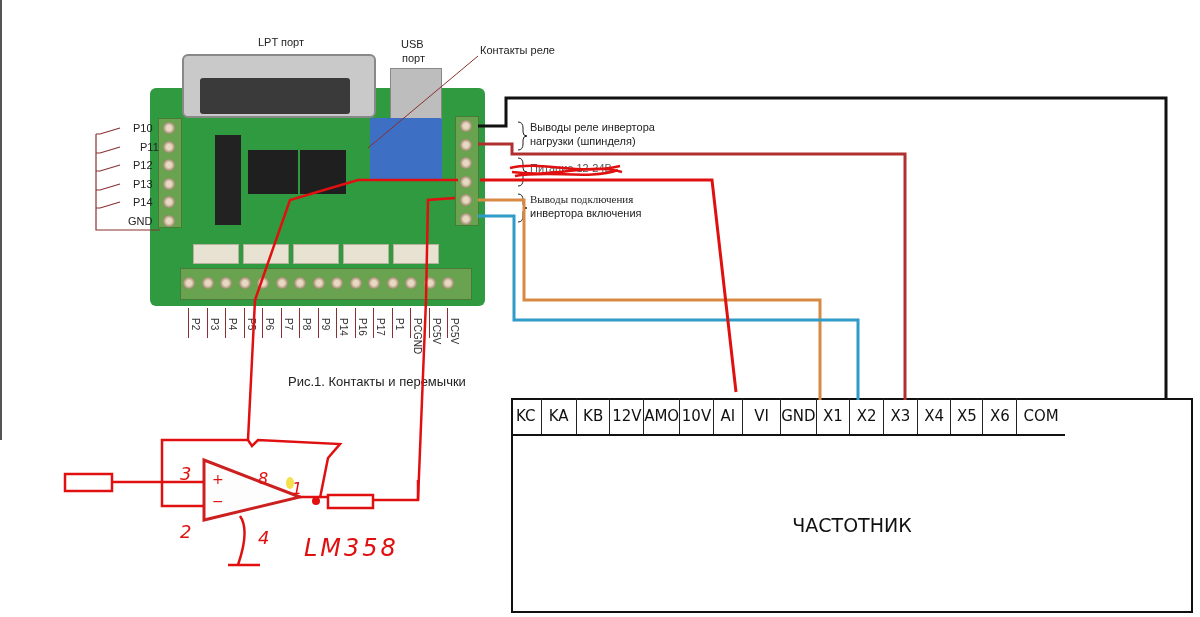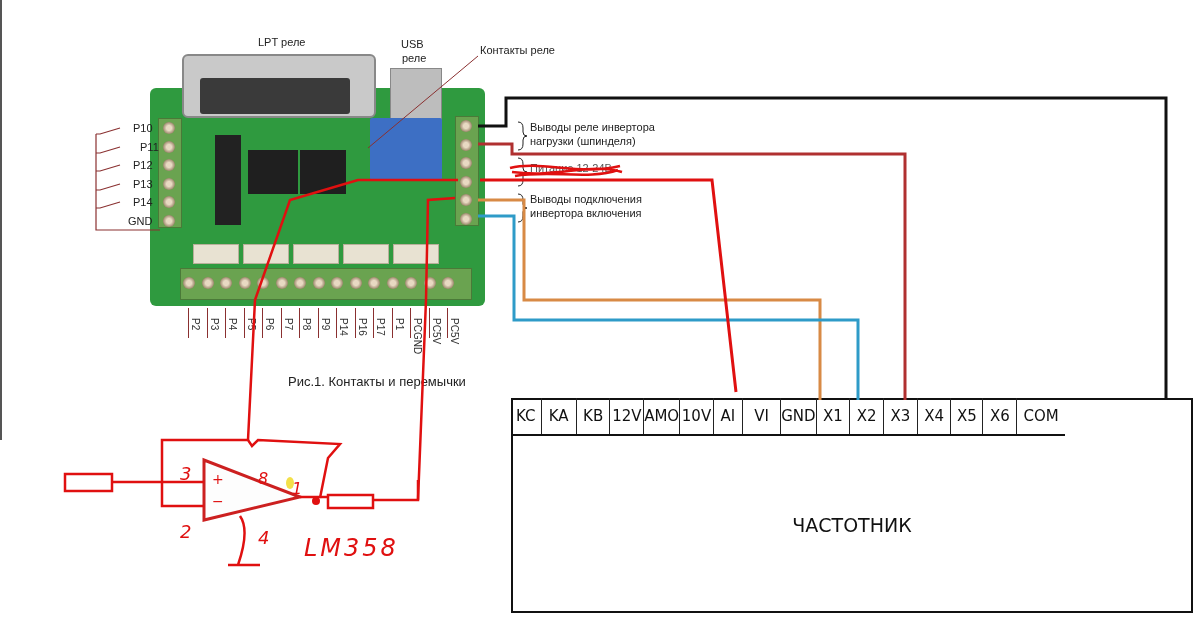--- a/index.html
+++ b/index.html
@@ -74,23 +74,23 @@
     <div class="screw" style="left: 312.5px; top: 277px;"></div>
     <div class="screw" style="left: 331px; top: 277px;"></div>
     <div class="screw" style="left: 349.5px; top: 277px;"></div>
     <div class="screw" style="left: 368px; top: 277px;"></div>
     <div class="screw" style="left: 386.5px; top: 277px;"></div>
     <div class="screw" style="left: 405px; top: 277px;"></div>
     <div class="screw" style="left: 423.5px; top: 277px;"></div>
     <div class="screw" style="left: 442px; top: 277px;"></div>
   </div>
 
-<div class="lbl" style="left:258px;top:36px;font-size:11px;">LPT реле</div>
+<div class="lbl" style="left:258px;top:36px;font-size:11px;">LPT порт</div>
 <div class="lbl" style="left:401px;top:38px;">USB</div>
-<div class="lbl" style="left:402px;top:52px;">реле</div>
+<div class="lbl" style="left:402px;top:52px;">порт</div>
 <div class="lbl" style="left:480px;top:44px;">Контакты реле</div>
 
 <div class="lbl" style="left:133px;top:122px;">P10</div>
 <div class="lbl" style="left:140px;top:141px;">P11</div>
 <div class="lbl" style="left:133px;top:159px;">P12</div>
 <div class="lbl" style="left:133px;top:178px;">P13</div>
 <div class="lbl" style="left:133px;top:196px;">P14</div>
 <div class="lbl" style="left:128px;top:215px;">GND</div>
 
 <div id="bottom-pins">
@@ -122,21 +122,21 @@
     <div class="vlbl" style="left: 412px; top: 318px;">PCGND</div>
     <div class="abs" style="left: 428.5px; top: 308px; width: 1px; height: 30px; background: rgb(138, 48, 48);"></div>
     <div class="vlbl" style="left: 430.5px; top: 318px;">PC5V</div>
     <div class="abs" style="left: 447px; top: 308px; width: 1px; height: 30px; background: rgb(138, 48, 48);"></div>
     <div class="vlbl" style="left: 449px; top: 318px;">PC5V</div>
   </div>
 
 <div class="lbl" style="left:530px;top:121px;">Выводы реле инвертора</div>
 <div class="lbl" style="left:530px;top:135px;">нагрузки (шпинделя)</div>
 <div class="lbl" style="left:530px;top:162px;color:#555;">Питание 12-24В</div>
-<div class="lbl" style="left:530px;top:193px;">Выводы подключения</div>
+<div class="lbl" style="left:530px;top:193px;font-family:Liberation Serif, serif;">Выводы подключения</div>
 <div class="lbl" style="left:530px;top:207px;">инвертора включения</div>
 
 <div class="caption">Рис.1. Контакты и перемычки</div>
 
 <div class="abs vfd"></div>
 <div class="abs pins" id="vfd-pins">
     <div class="pin" style="width: 38px;">KC</div>
     <div class="pin" style="width: 44px;">KA</div>
     <div class="pin" style="width: 42px;">KB</div>
     <div class="pin" style="width: 42px;">12V</div>

